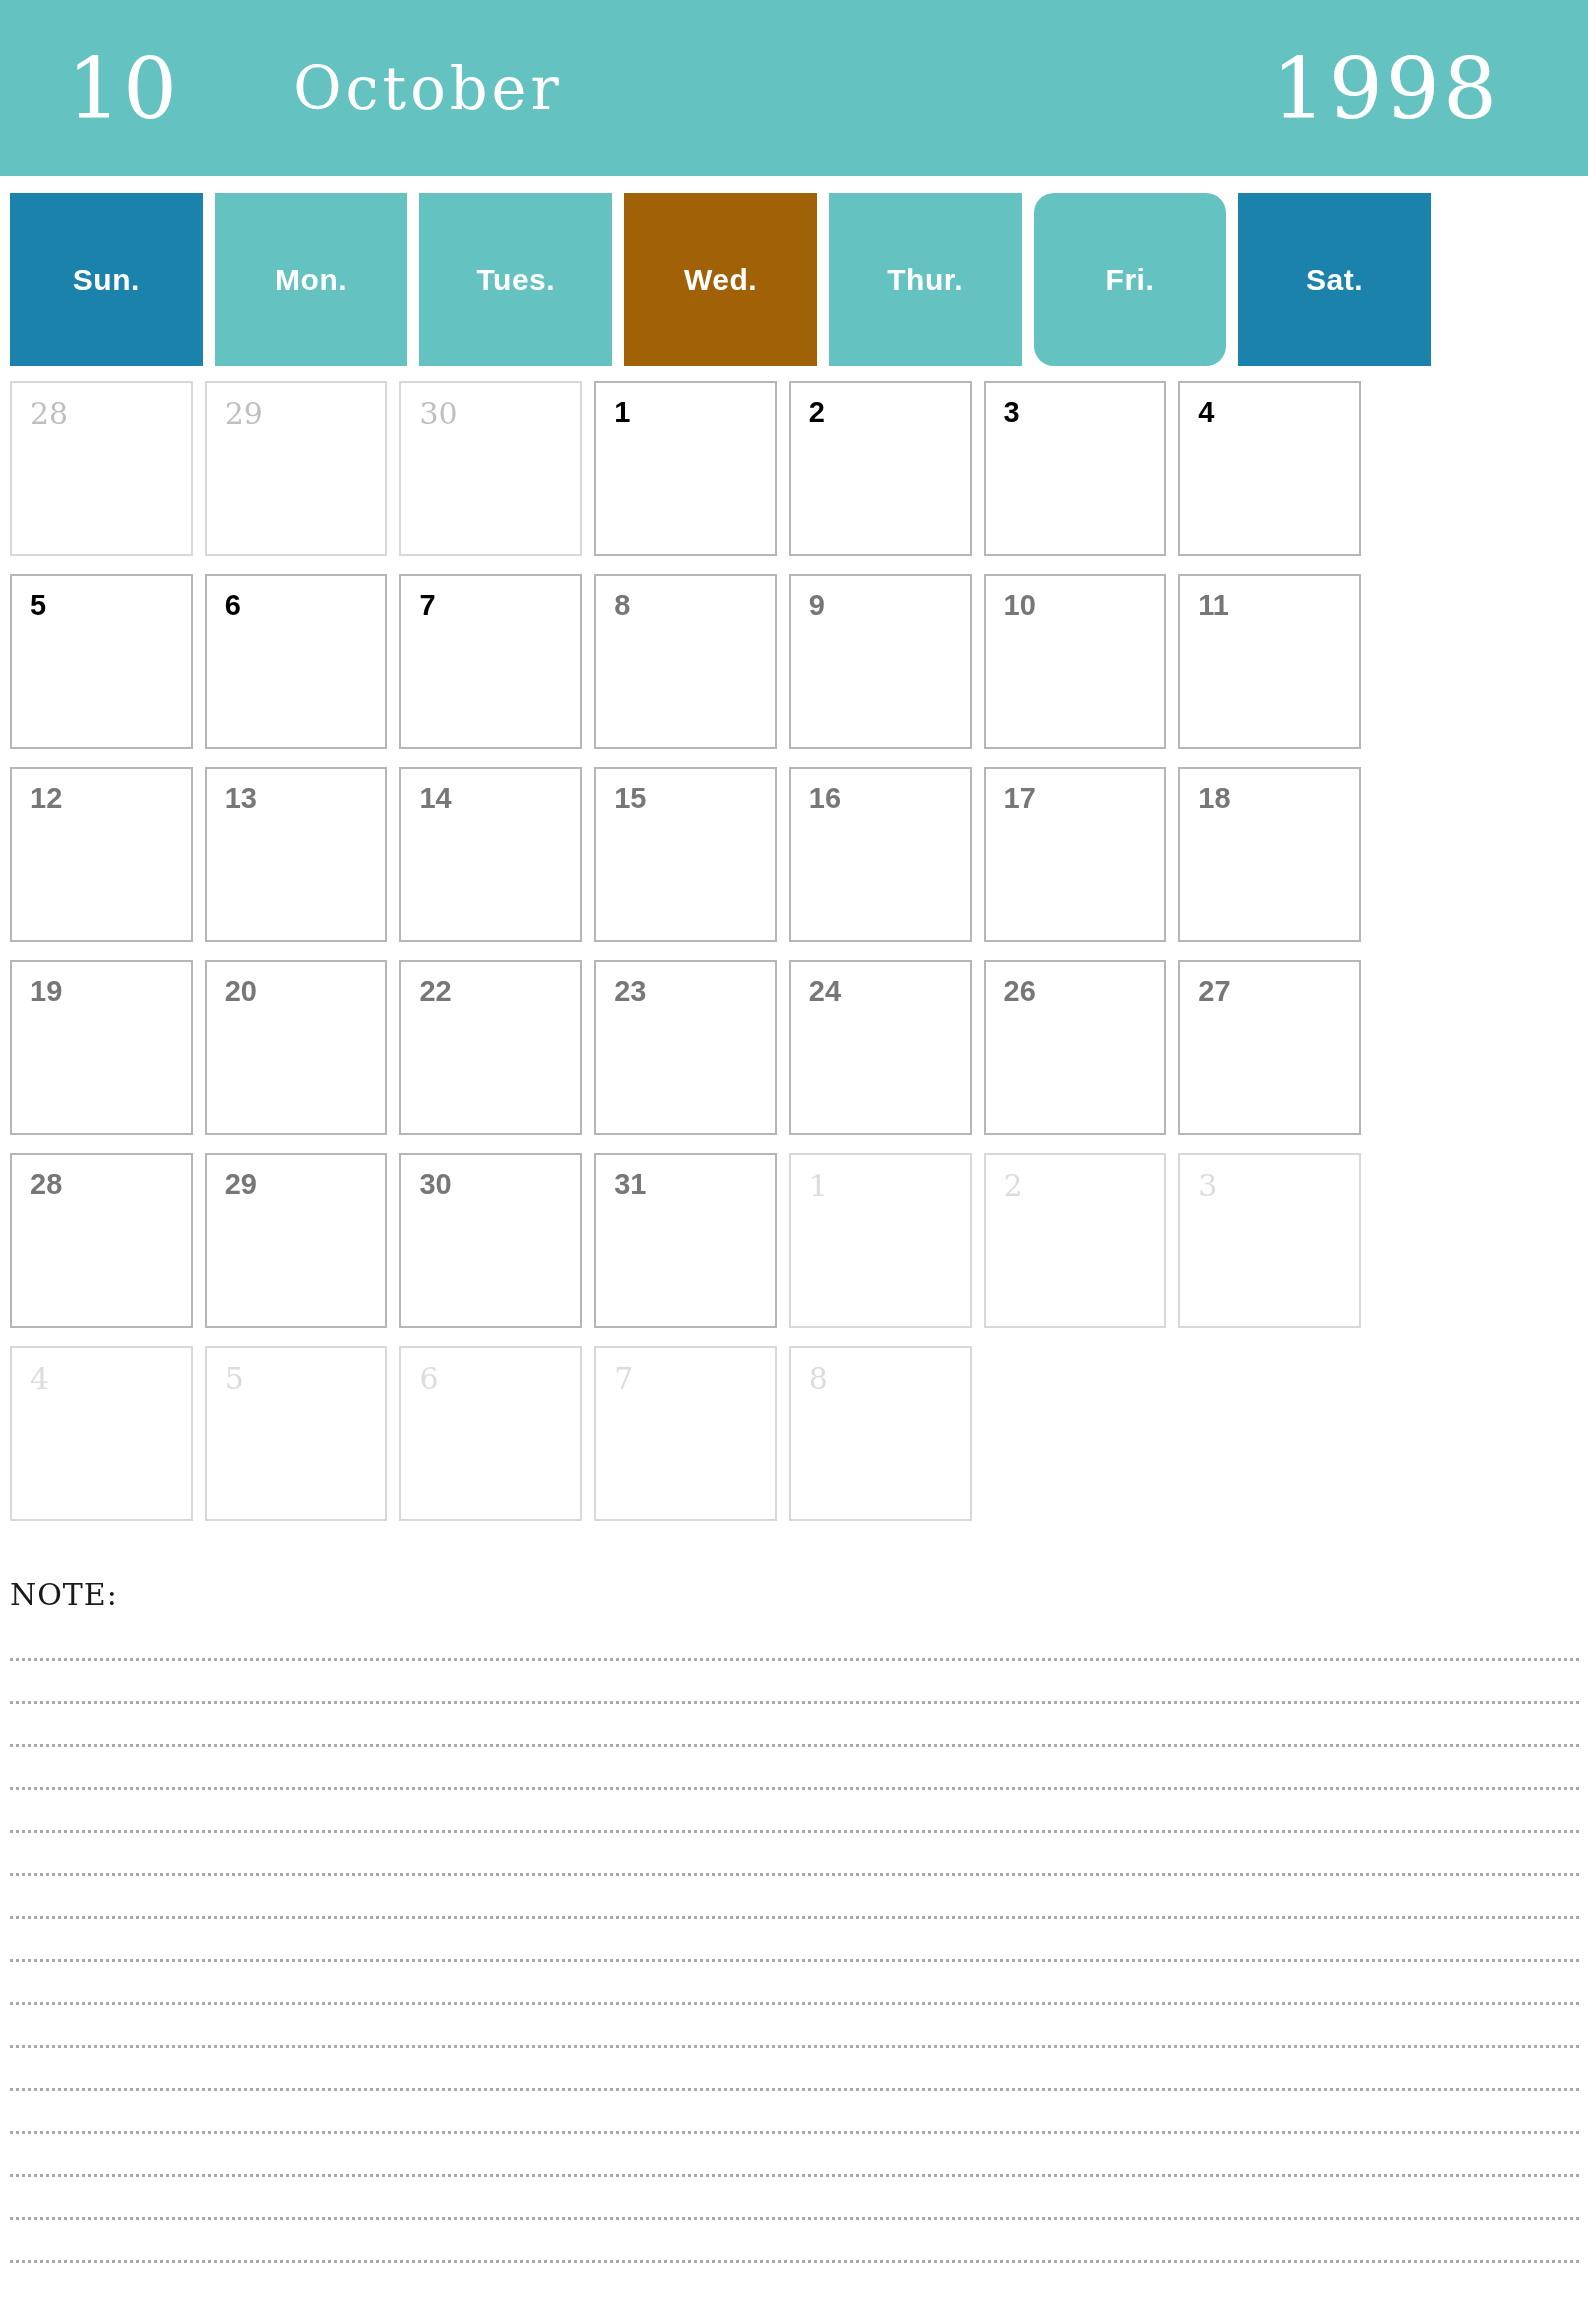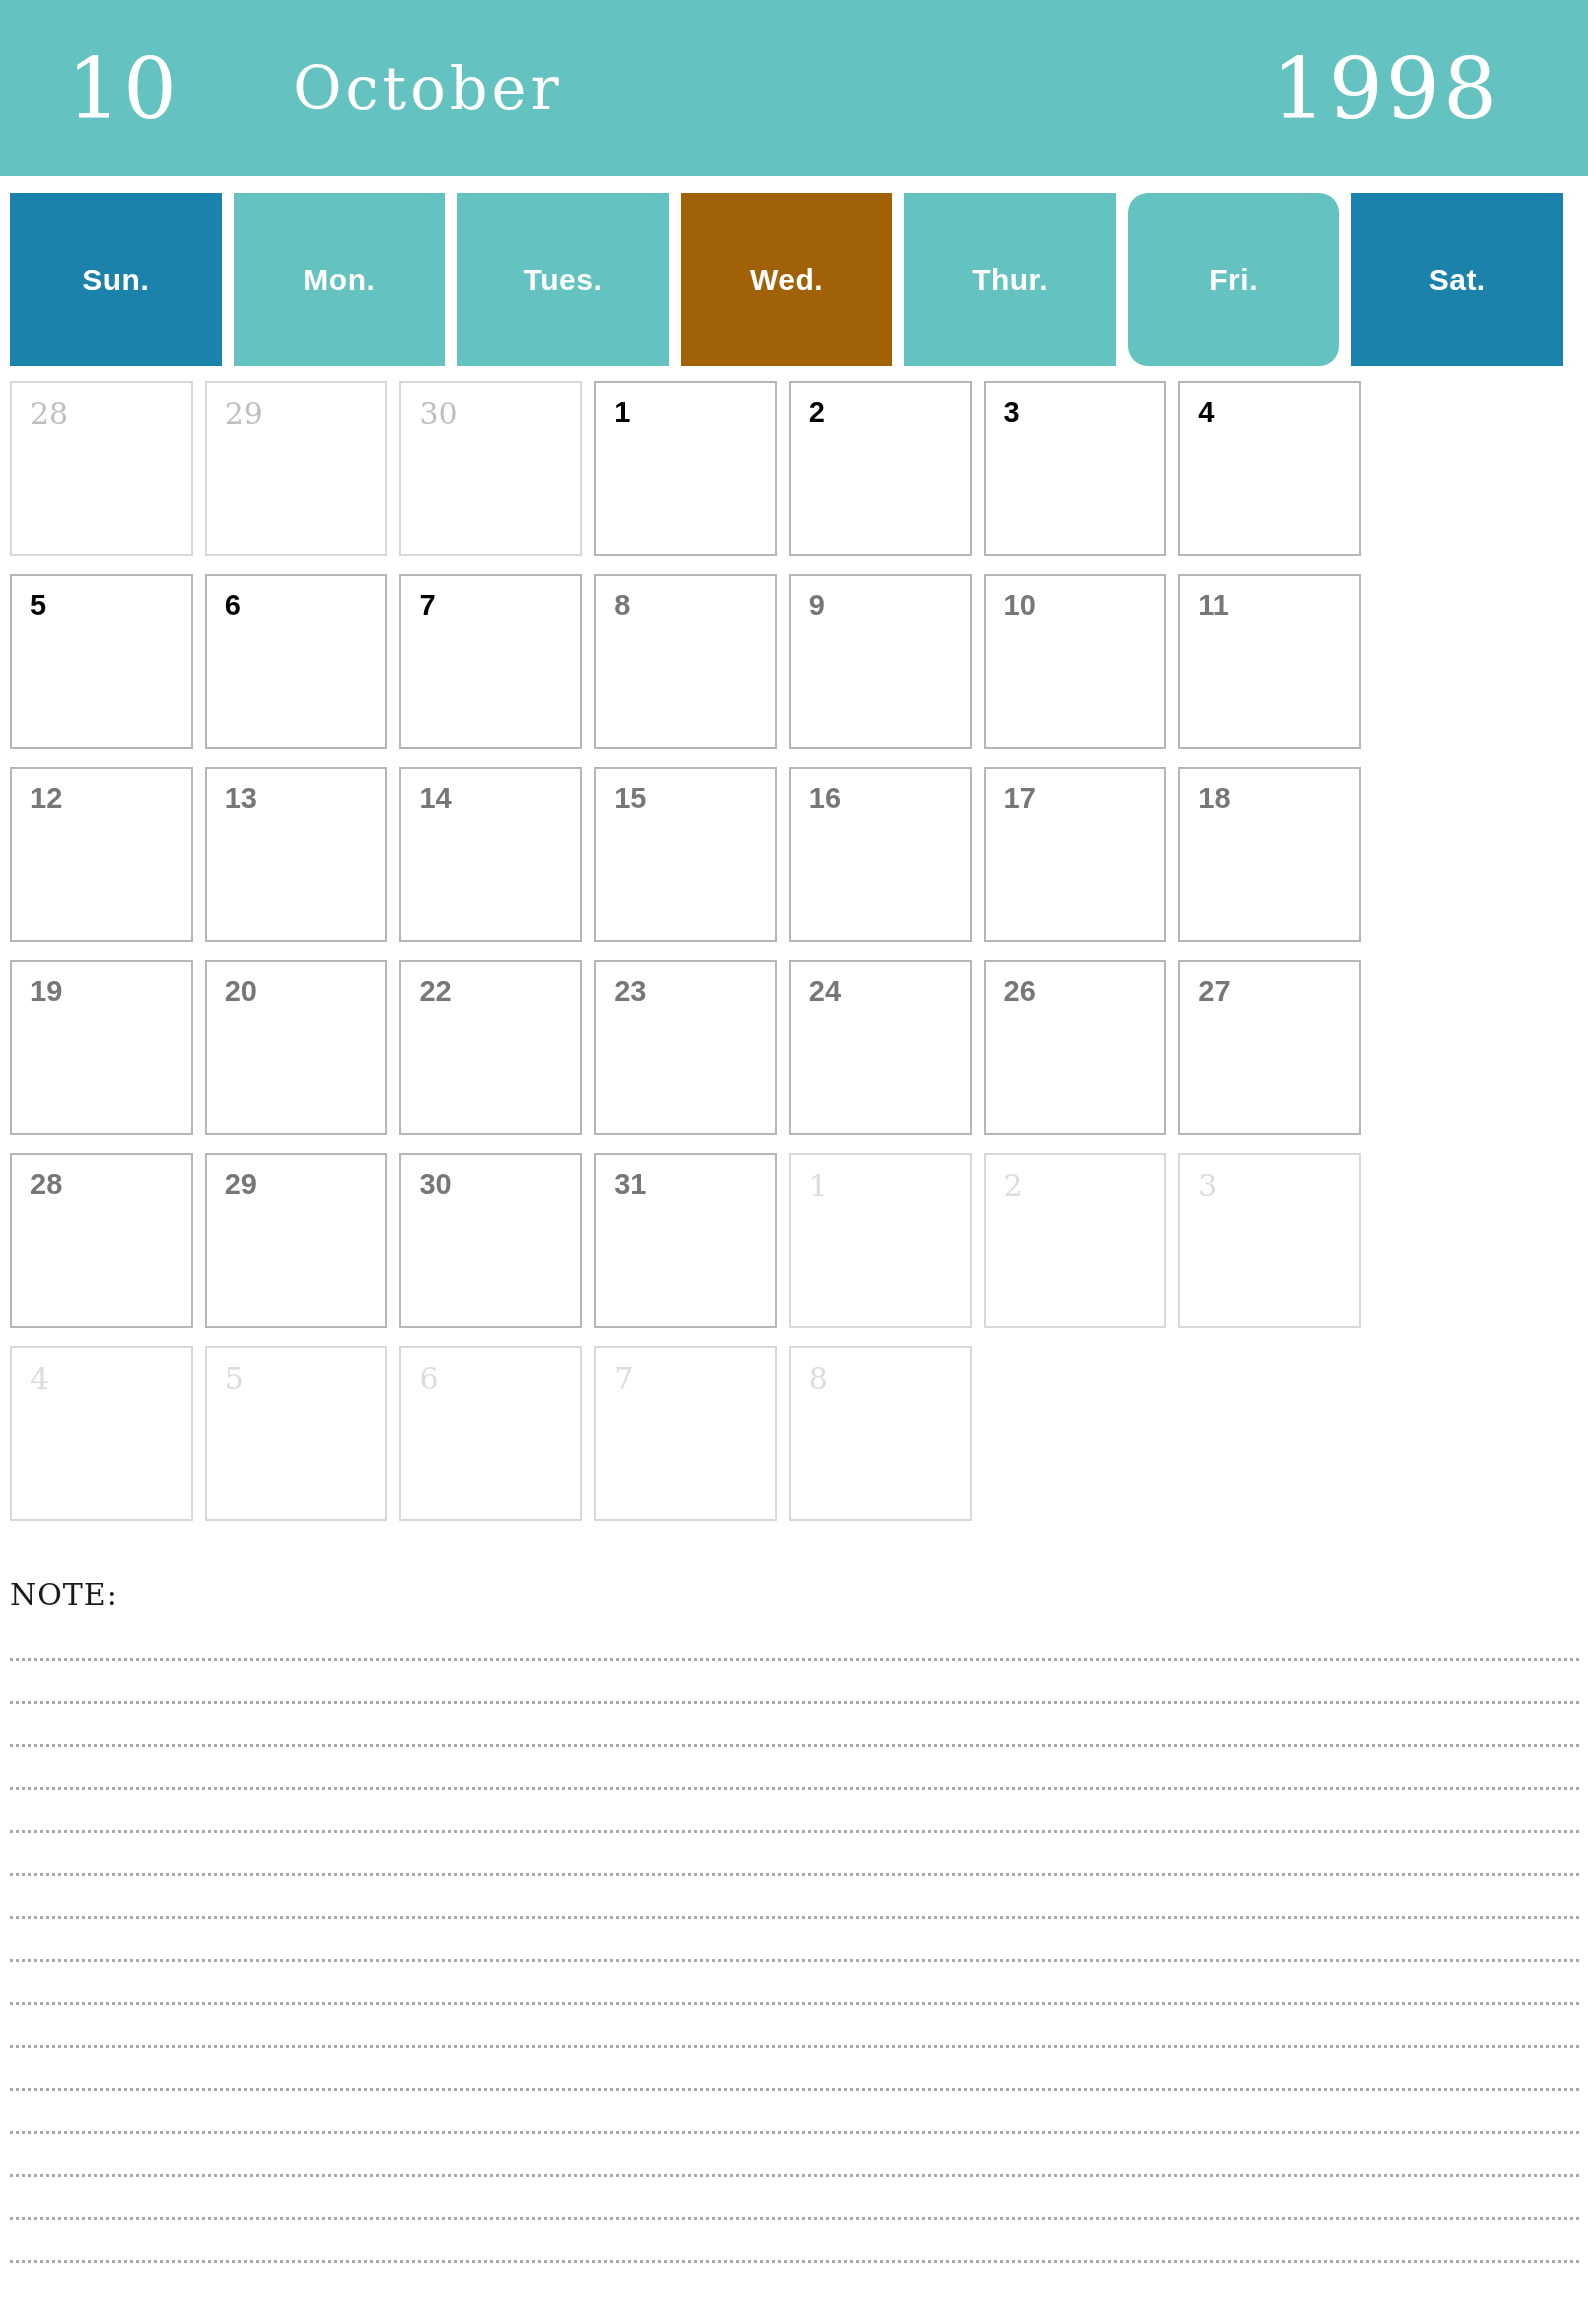--- a/index.html
+++ b/index.html
@@ -61,21 +61,21 @@
     margin-left: auto;
     margin-right: 89px;
     letter-spacing: 3px;
   }
 
   
   .weekday-row {
     position: absolute;
     left: 10px;
     top: 193px;
-    width: 1553px;
+    width: 1421px;
     display: grid;
     grid-template-columns: repeat(7, 1fr);
     column-gap: 12px;
   }
   .weekday-cell {
     height: 173px;
     display: flex;
     align-items: center;
     justify-content: center;
     background: #64c3c0;

